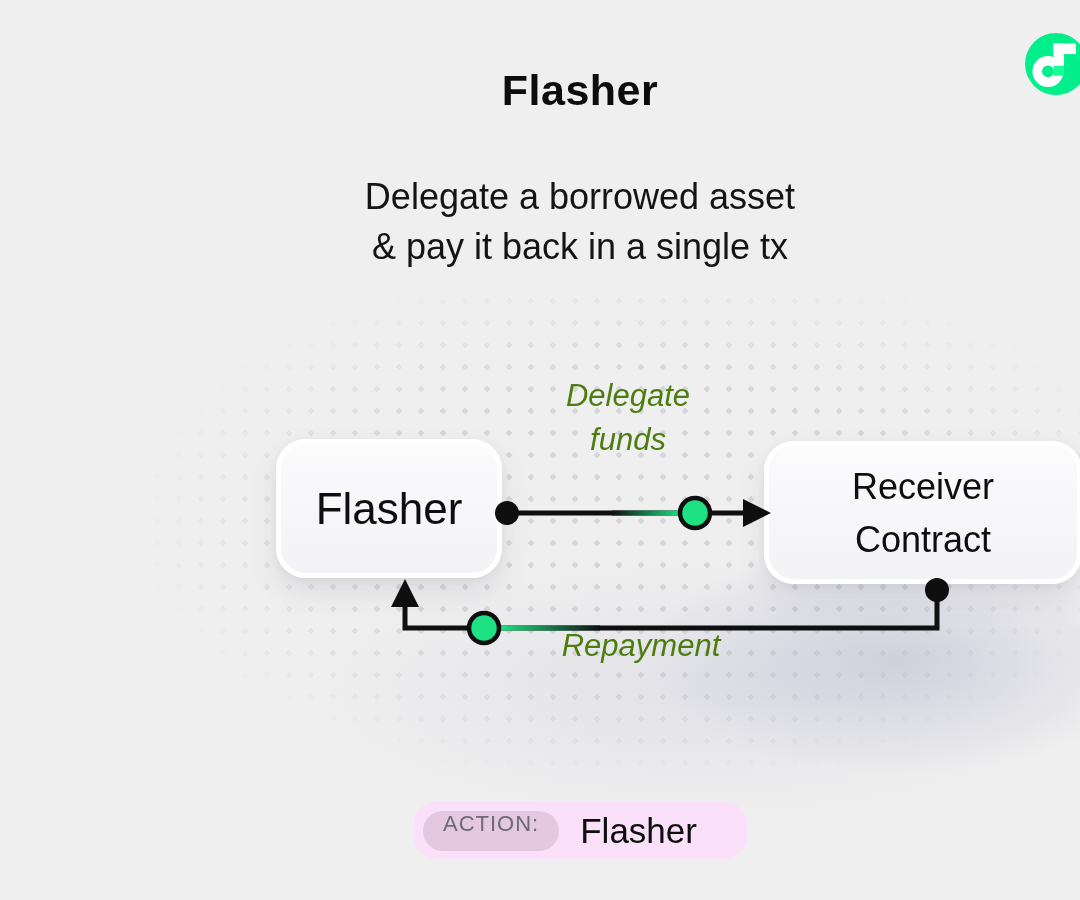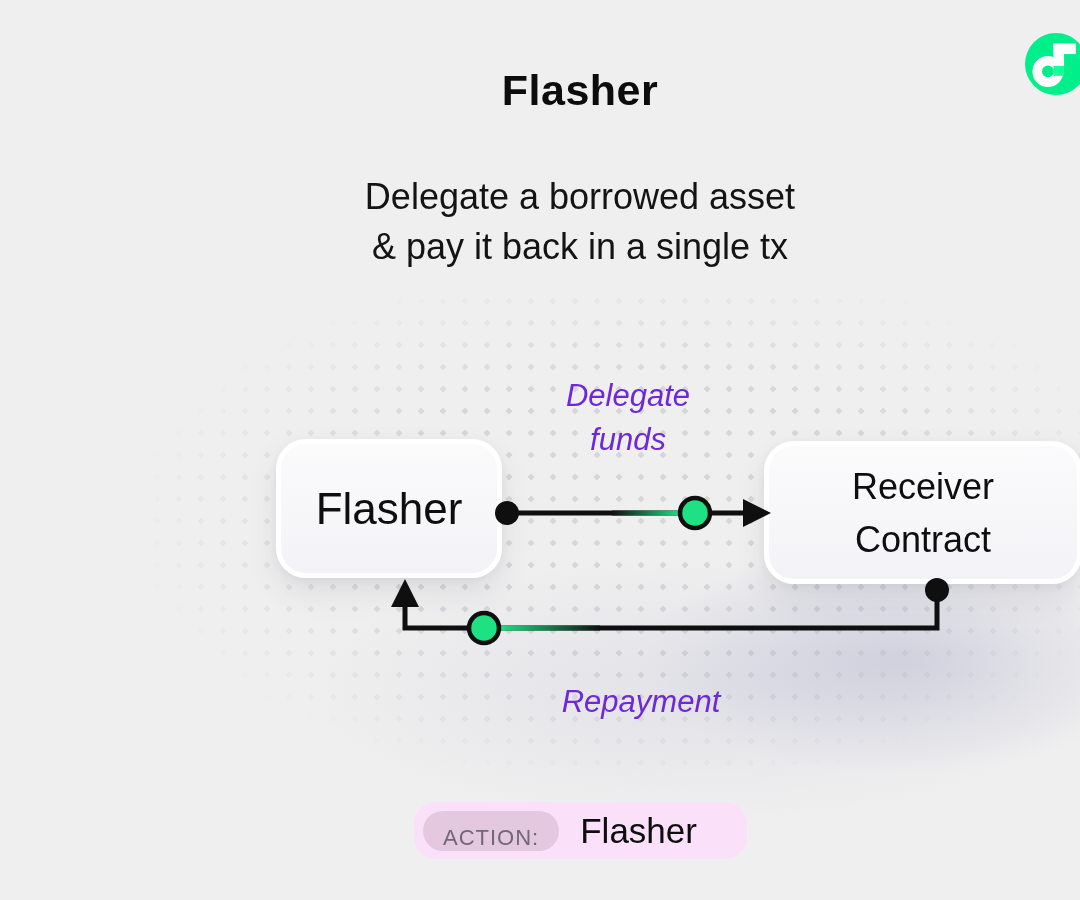--- a/index.html
+++ b/index.html
@@ -35,25 +35,25 @@
   }
   .subtitle {
     position: absolute; left: 0; top: 172px; width: 1080px;
     text-align: center; font-size: 36px; line-height: 50px; font-weight: 400;
     white-space: pre-line; color: #141414;
   }
   .logo { position: absolute; right: 33px; top: 33px; width: 62px; height: 62px; }
 
   .flow-label {
     position: absolute; font-style: italic; font-size: 31px; line-height: 44px;
-    text-align: center; white-space: pre-line; color: #6d28d9;
+    text-align: center; white-space: pre-line; color: #4d7c0f;
   }
   .label-call      { left: 16px;  top: 469px; width: 240px; }
   .label-delegate  { left: 468px; top: 374px; width: 240px; }
-  .label-repayment { left: 481px; top: 684px; width: 240px; line-height: 36px; }
+  .label-repayment { left: 481px; top: 628px; width: 240px; line-height: 36px; }
 
   .node-box {
     position: absolute; box-sizing: border-box;
     border: 5px solid #FFFFFF; border-radius: 30px;
     background: linear-gradient(180deg, #FBFBFC 0%, #F3F3F7 100%);
     box-shadow: 0 14px 30px rgba(70,70,100,0.10), 0 3px 8px rgba(70,70,100,0.06);
     display: flex; align-items: center; justify-content: center;
     text-align: center; font-size: 44px; line-height: 53px; color: #0E0E0E;
     white-space: pre-line;
   }
@@ -61,21 +61,21 @@
   .box-receiver { left: 724px; top: 441px; width: 318px; height: 143px; font-size: 36px; }
 
   .arrows { position: absolute; left: 0; top: 0; width: 1080px; height: 900px; pointer-events: none; }
 
   .footer-badge {
     position: absolute; left: 374px; top: 802px; width: 333px; height: 57px;
     box-sizing: border-box; border-radius: 22px;
     display: flex; align-items: center; padding-left: 9px;
   }
   .footer-chip {
-    height: 40px; border-radius: 999px; display: flex; align-items: flex-end;
+    height: 40px; border-radius: 999px; display: flex; align-items: flex-start;
     padding: 0 20px; font-size: 22px; letter-spacing: 1px; color: #6F6877; font-weight: 400;
   }
   .footer-value { font-size: 35px; color: #0E0E0E; margin-left: 21px; }
 </style>
 </head>
 <body>
 
 <div class="stage">
 
   <div class="dots"></div>

